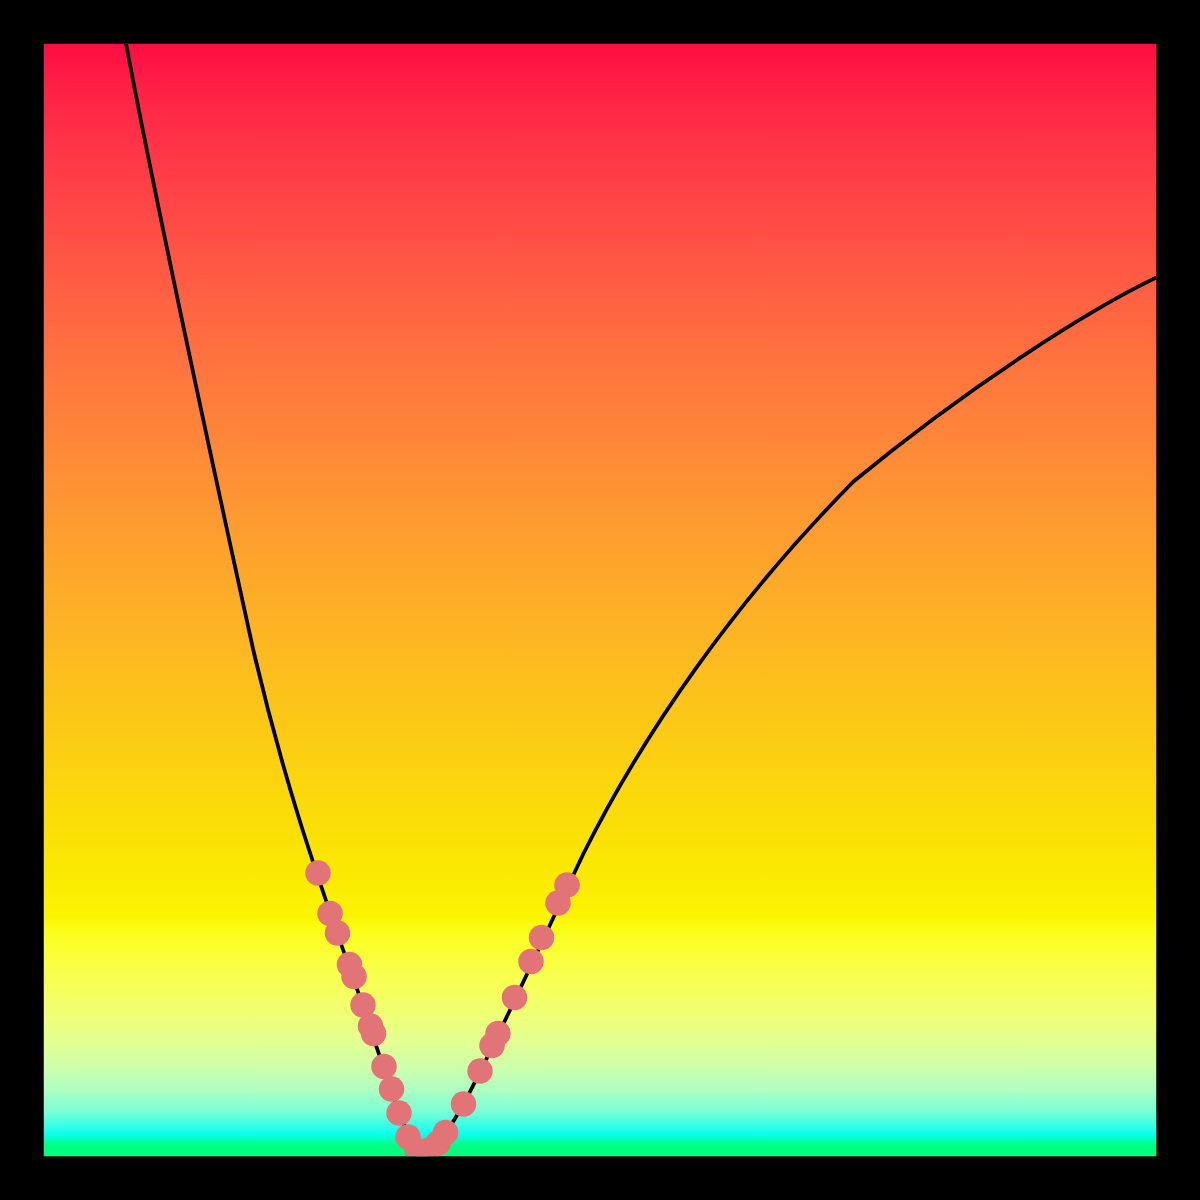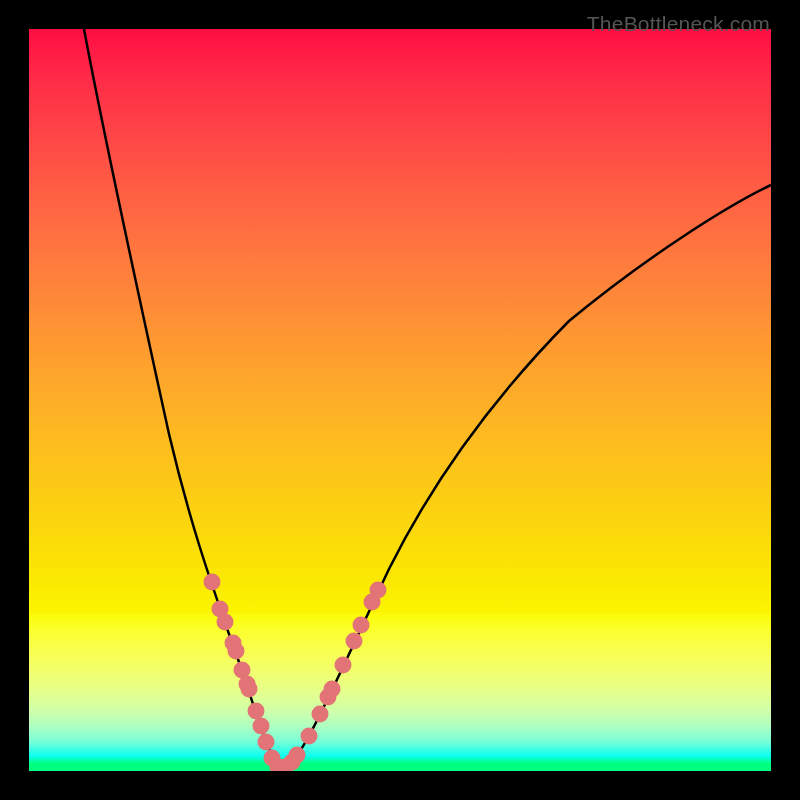--- a/index.html
+++ b/index.html
@@ -99,14 +99,13 @@
           <circle cx="299" cy="668" r="8.5" fill="#e27376"></circle>
           <circle cx="303" cy="660" r="8.5" fill="#e27376"></circle>
           <circle cx="314" cy="636" r="8.5" fill="#e27376"></circle>
           <circle cx="325" cy="612" r="8.5" fill="#e27376"></circle>
           <circle cx="332" cy="596" r="8.5" fill="#e27376"></circle>
           <circle cx="343" cy="573" r="8.5" fill="#e27376"></circle>
           <circle cx="349" cy="561" r="8.5" fill="#e27376"></circle>
         </g>
     </svg>
   </div>
-  <div class="watermark">TheBottleneck.com</div>
 </div>
 
 </body></html>

